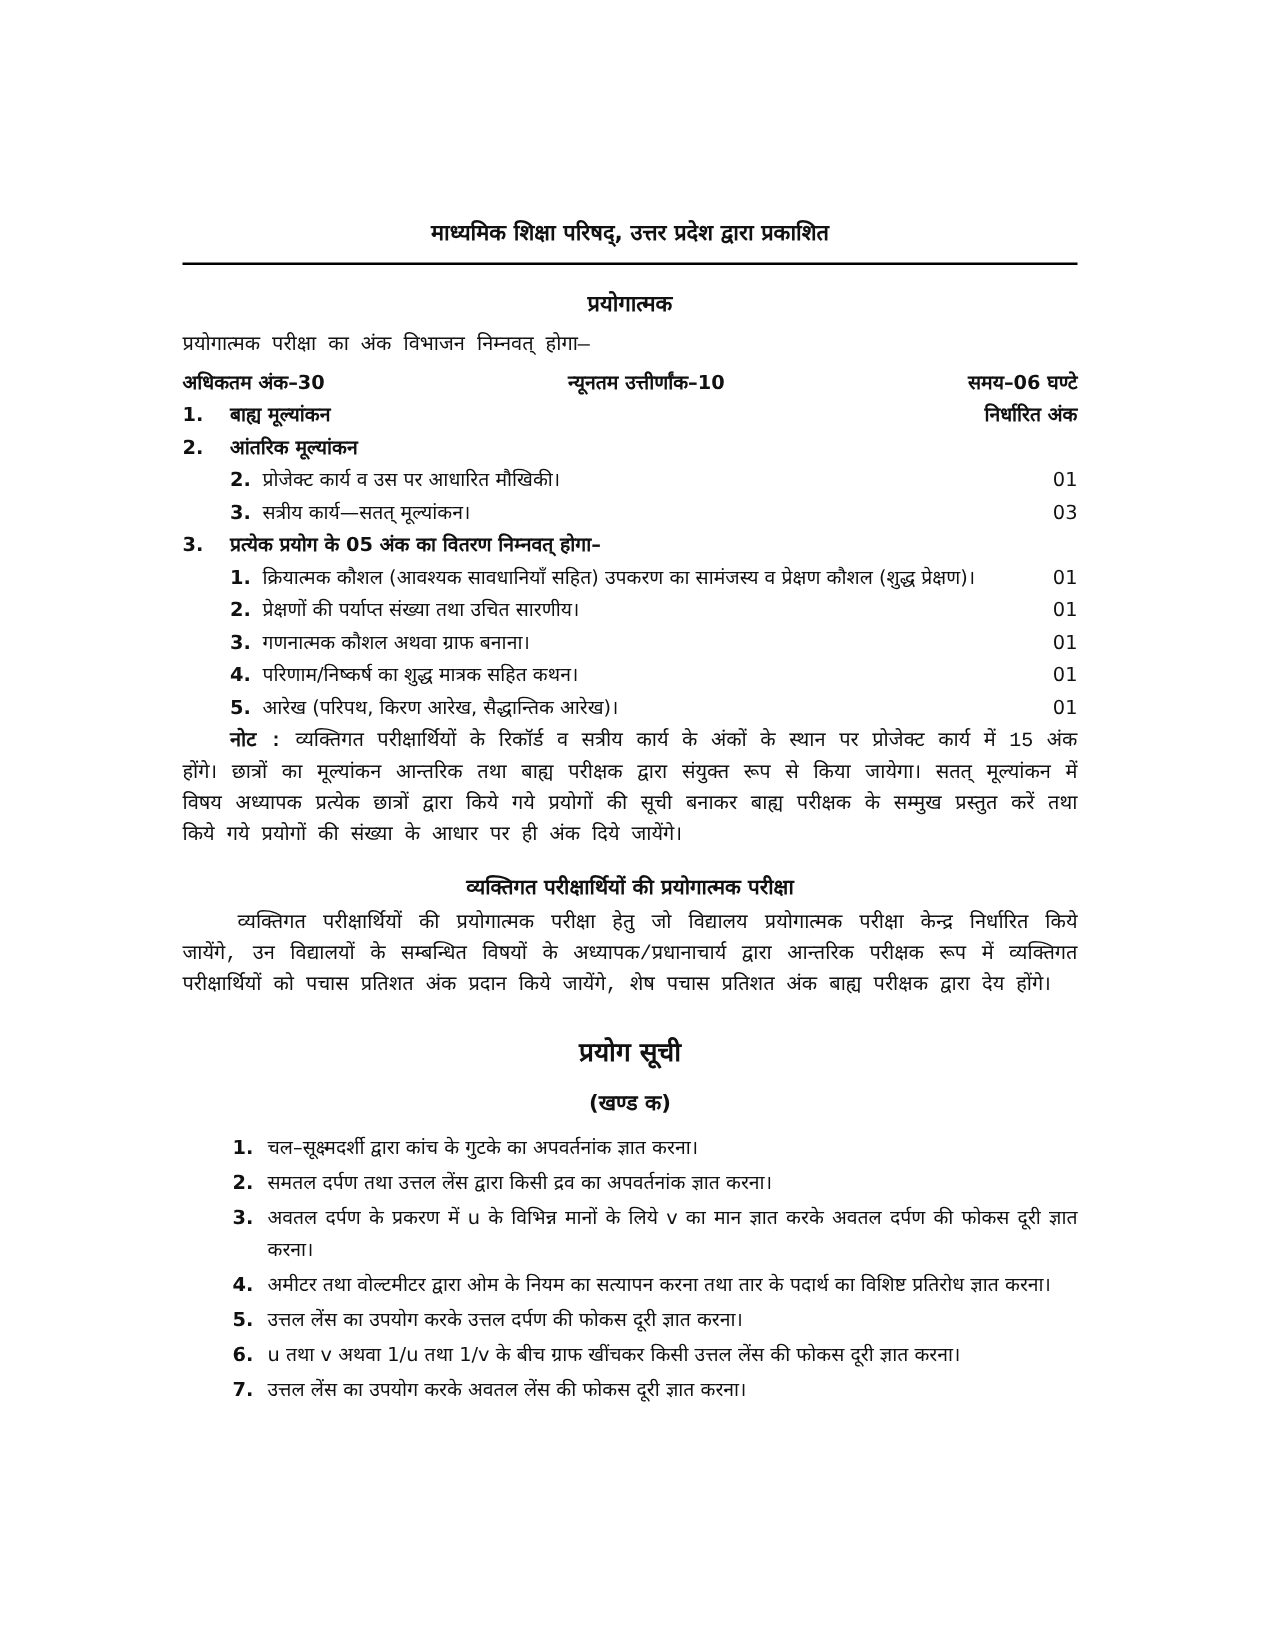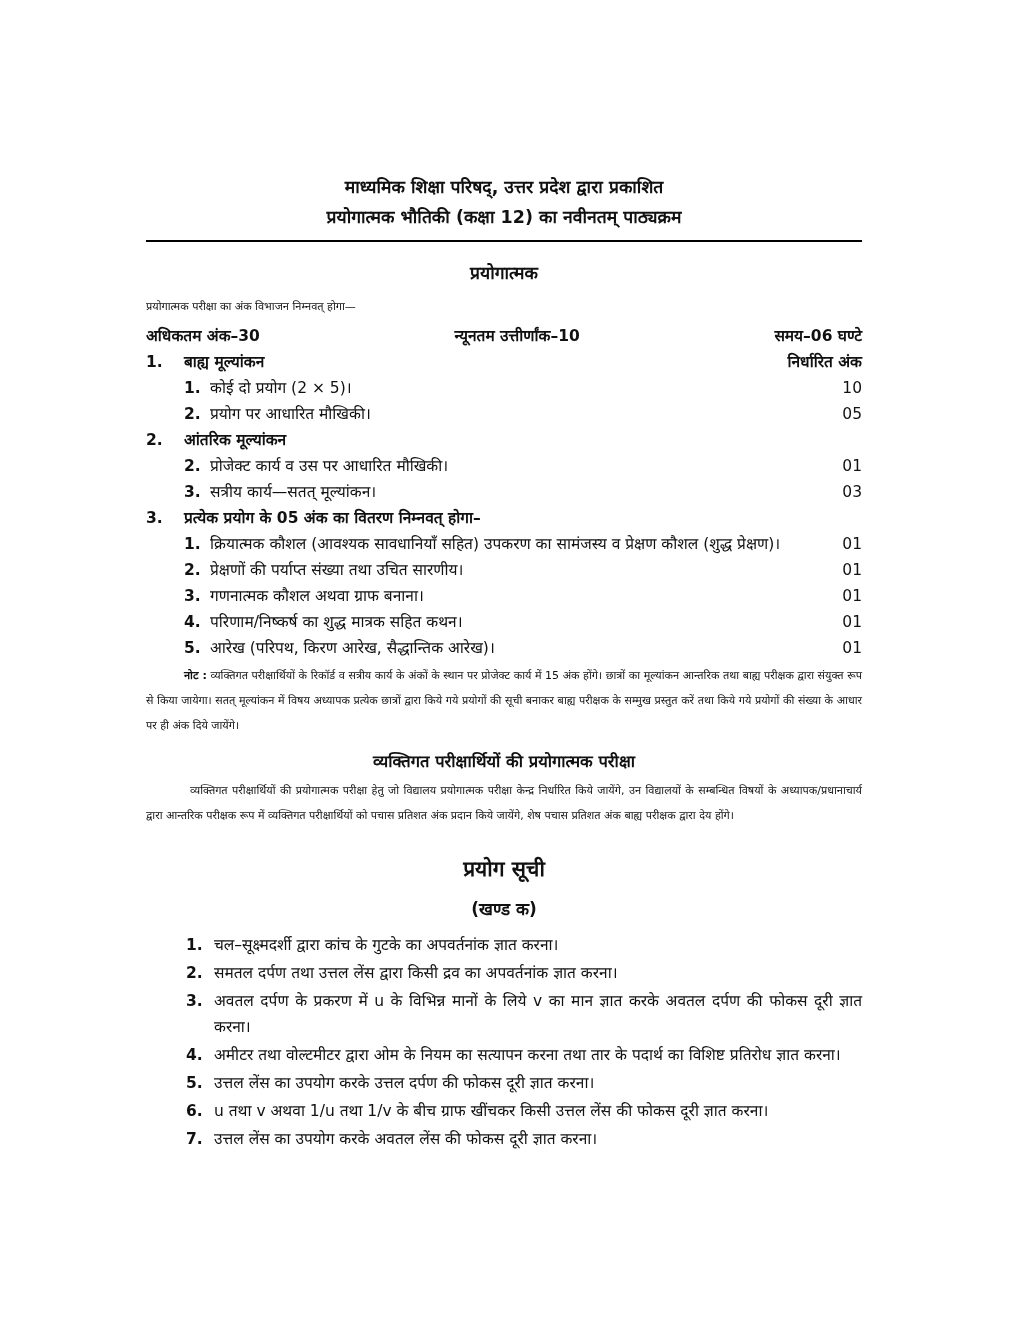--- a/index.html
+++ b/index.html
@@ -16,21 +16,21 @@
   }
   .b{font-weight:bold;}
   .center{text-align:center;}
   .justify{text-align:justify;}
 
   .doc-header{line-height:30px;font-size:17.5px;}
   .rule{border:0;border-top:2px solid #000;margin:8px 0 18px 0;}
 
   .section-title{font-size:17.5px;margin:6px 0 10px 0;}
 
-  .body-text{font-size:11px;line-height:25px;}
+  .body-text{font-size:16px;line-height:25px;font-family:Liberation Mono, monospace;}
 
   .intro{margin:0 0 4px 0;}
 
   .marks-line{display:flex;justify-content:space-between;font-size:15.5px;line-height:26px;}
   .marks-line .mid{flex:1;text-align:center;}
 
   .row{display:flex;justify-content:space-between;align-items:center;line-height:26px;font-size:15.5px;}
   .row .left{flex:1;padding-right:10px;}
   .row .marks{width:40px;text-align:right;white-space:nowrap;}
 
@@ -51,50 +51,39 @@
   .exp-item .num{flex:0 0 28px;}
   .exp-item .txt{flex:1;}
 </style>
 </head>
 <body>
 
 <div class="page">
 
   <div class="doc-header center b">
     <div>माध्यमिक शिक्षा परिषद्, उत्तर प्रदेश द्वारा प्रकाशित</div>
-    <div>प्रयोगात्मक भौतिकी (कक्षा 12) का नवीनतम् पाठ्यक्रम</div>
   </div>
   <hr class="rule">
 
   <div class="section-title center b">प्रयोगात्मक</div>
 
   <div class="body-text intro">प्रयोगात्मक परीक्षा का अंक विभाजन निम्नवत् होगा—</div>
 
   <div class="marks-line b">
     <span>अधिकतम अंक–30</span>
     <span class="mid">न्यूनतम उत्तीर्णांक–10</span>
     <span>समय–06 घण्टे</span>
   </div>
 
   <div class="sec">
     <div class="row sec-head">
       <div class="left">
         <span class="num b">1.</span><span class="b">बाह्य मूल्यांकन</span>
       </div>
       <div class="b">निर्धारित अंक</div>
-    </div>
-    <div class="subitems">
-      <div class="row">
-        <div class="left"><span class="num b">1.</span><span>कोई दो प्रयोग (2 × 5)।</span></div>
-        <div class="marks">10</div>
-      </div>
-      <div class="row">
-        <div class="left"><span class="num b">2.</span><span>प्रयोग पर आधारित मौखिकी।</span></div>
-        <div class="marks">05</div>
-      </div>
     </div>
   </div>
 
   <div class="sec">
     <div class="row sec-head">
       <div class="left">
         <span class="num b">2.</span><span class="b">आंतरिक मूल्यांकन</span>
       </div>
     </div>
     <div class="subitems">

